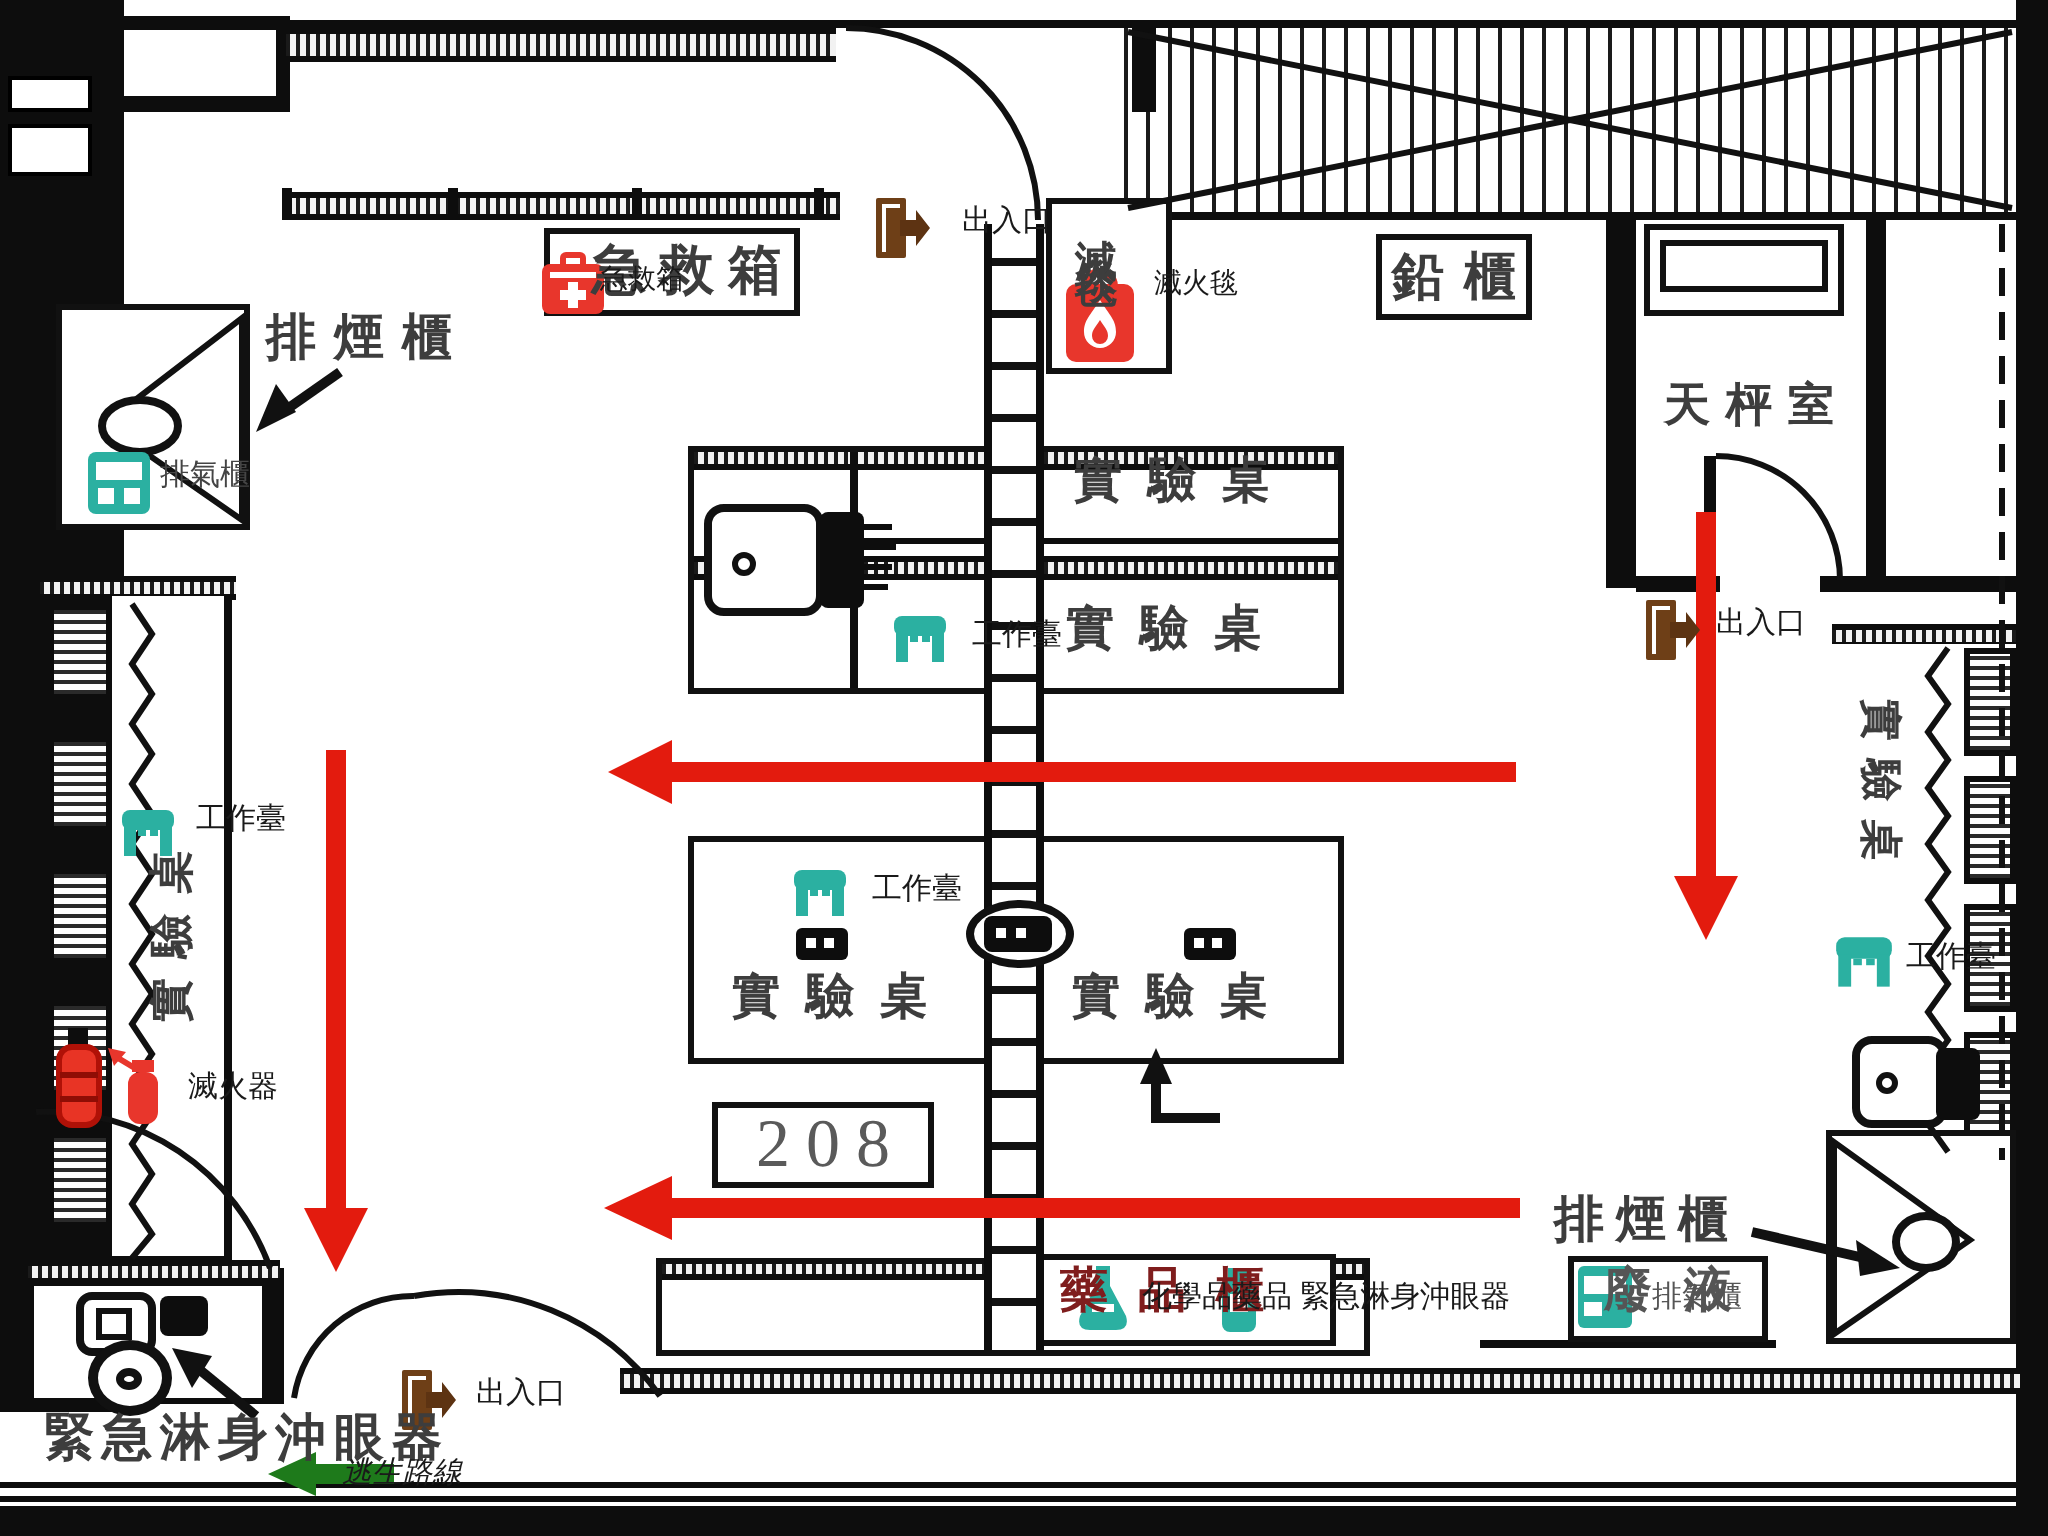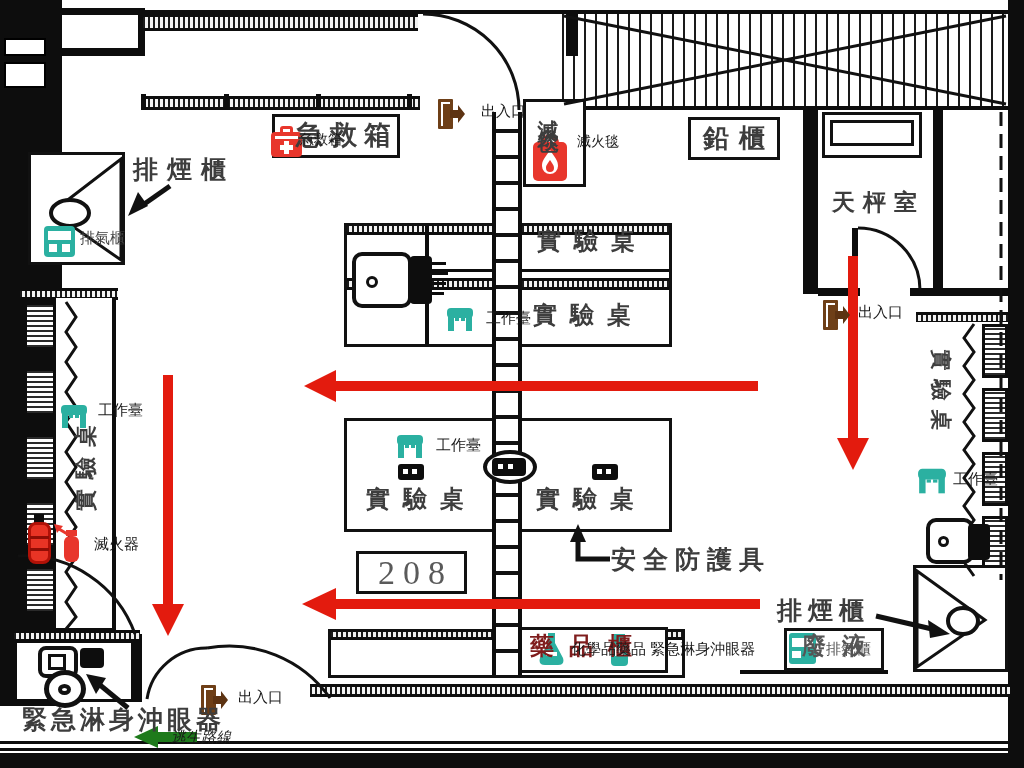--- a/index.html
+++ b/index.html
@@ -50,21 +50,21 @@
   <div class="abs blk" style="left:1008px;top:0;width:16px;height:753px;"></div>
   <div class="abs wallh" style="left:310px;top:684px;width:700px;height:13px;"></div>
   <div class="abs blk" style="left:0;top:741px;width:1024px;height:3px;"></div>
   <div class="abs blk" style="left:0;top:748px;width:1024px;height:3px;"></div>
   <div class="abs blk" style="left:0;top:753px;width:1024px;height:15px;"></div>
   <div class="abs blk" style="left:132px;top:634px;width:10px;height:68px;"></div>
 
   <div class="abs box" style="left:28px;top:152px;width:97px;height:113px;"></div>
   <div class="abs box" style="left:272px;top:114px;width:128px;height:44px;"></div>
   <div class="abs box" style="left:523px;top:99px;width:63px;height:88px;"></div>
-  <div class="abs box ctr" style="left:688px;top:117px;width:92px;height:43px;">
+  <div class="abs box ctr" style="left:688px;top:117px;width:78px;height:43px;">
     <span class="sk" style="position:static;font-size:26px;letter-spacing:10px;margin-left:10px;">鉛櫃</span>
   </div>
   <div class="abs" style="left:822px;top:112px;width:100px;height:46px;border:3px solid #111;background:#fff;"></div>
   <div class="abs" style="left:830px;top:120px;width:84px;height:26px;border:3px solid #111;background:#fff;"></div>
 
   <div class="abs wallh" style="left:20px;top:288px;width:98px;height:12px;"></div>
   <div class="abs" style="left:56px;top:298px;width:60px;height:334px;background:#fff;border-right:4px solid #0d0d0d;border-bottom:4px solid #0d0d0d;"></div>
   <div class="abs cells" style="left:24px;top:302px;width:32px;height:48px;"></div>
   <div class="abs cells" style="left:24px;top:368px;width:32px;height:48px;"></div>
   <div class="abs cells" style="left:24px;top:434px;width:32px;height:48px;"></div>
@@ -294,21 +294,20 @@
     <span>實驗桌</span>
   </div>
   <div class="sk" style="left:890px;top:384px;width:100px;font-size:21px;letter-spacing:9px;text-align:center;transform:rotate(90deg);">
     <span>實驗桌</span>
   </div>
   <span class="ov" style="left:953px;top:471px;">工作臺</span>
   <span class="sk" style="left:366px;top:487px;font-size:24px;letter-spacing:13px;">實驗桌</span>
   <span class="sk" style="left:536px;top:487px;font-size:24px;letter-spacing:13px;">實驗桌</span>
   <span class="ov" style="left:436px;top:437px;">工作臺</span>
 
-  <span class="sk" style="left:611px;top:547px;font-size:25px;letter-spacing:7px;">安全防護具</span>
   <span class="sk" style="left:777px;top:598px;font-size:25px;letter-spacing:6px;">排煙櫃</span>
   <span class="ov" style="left:94px;top:536px;">滅火器</span>
 
   <span class="sk" style="left:530px;top:634px;font-size:24px;letter-spacing:15px;color:#7f1d1d;">藥品櫃</span>
   <span class="ov" style="left:571px;top:641px;">化學品藥品 緊急淋身沖眼器</span>
   <span class="sk" style="left:802px;top:634px;font-size:24px;letter-spacing:16px;color:#555;">廢液</span>
   <span class="ov" style="left:826px;top:641px;color:#555;">排氣櫃</span>
 
   <span class="ov" style="left:238px;top:689px;">出入口</span>
   <span class="sk" style="left:22px;top:707px;font-size:25px;letter-spacing:4px;">緊急淋身沖眼器</span>

